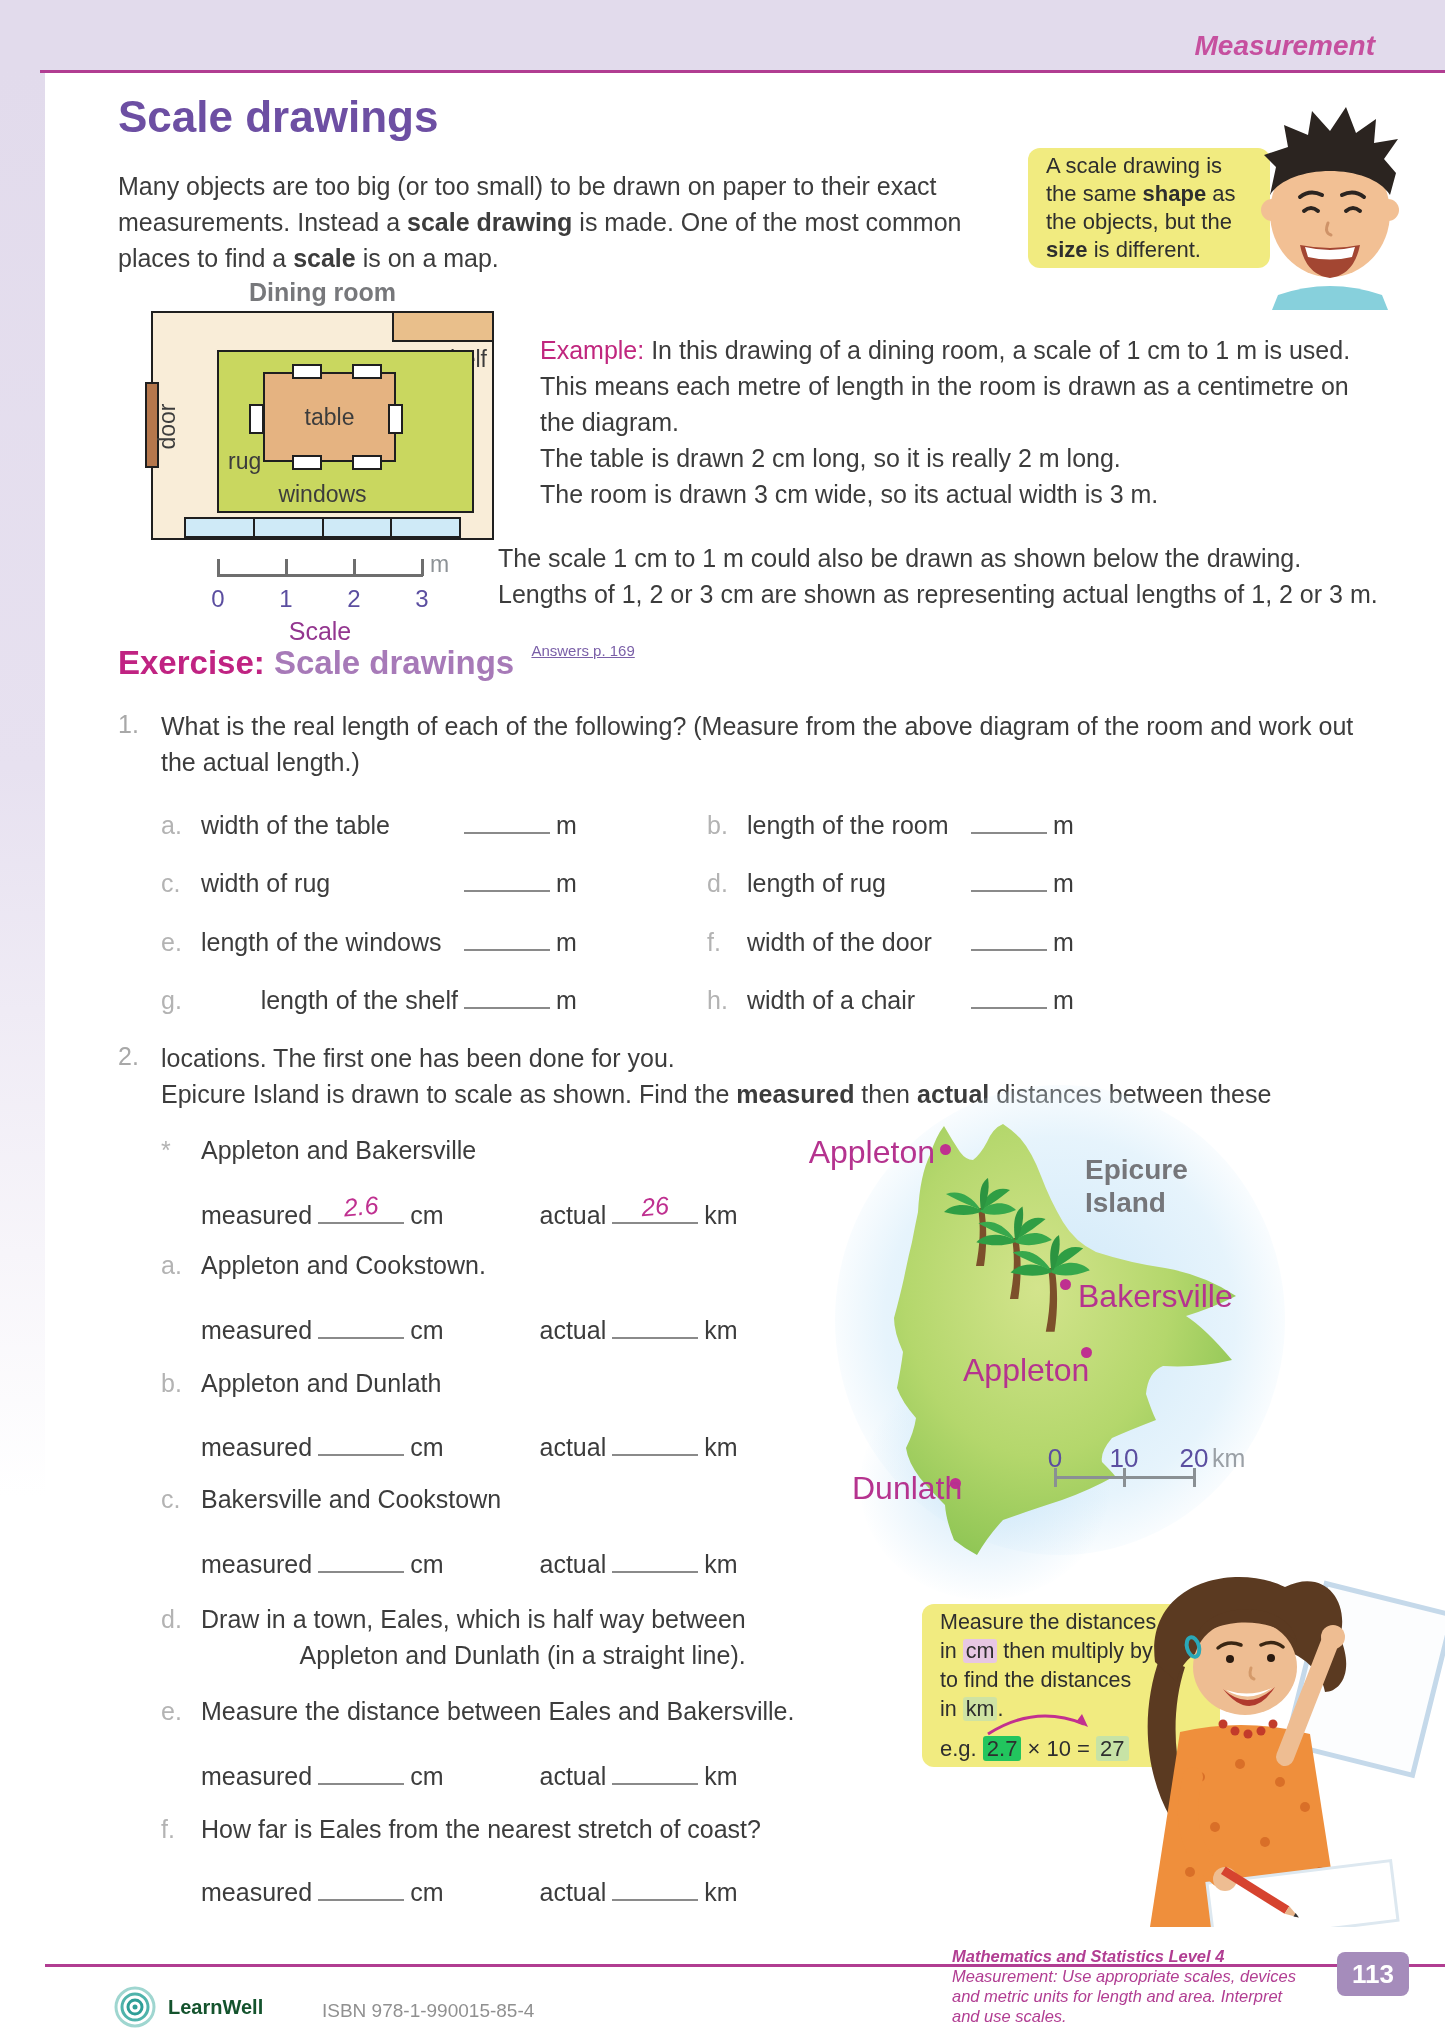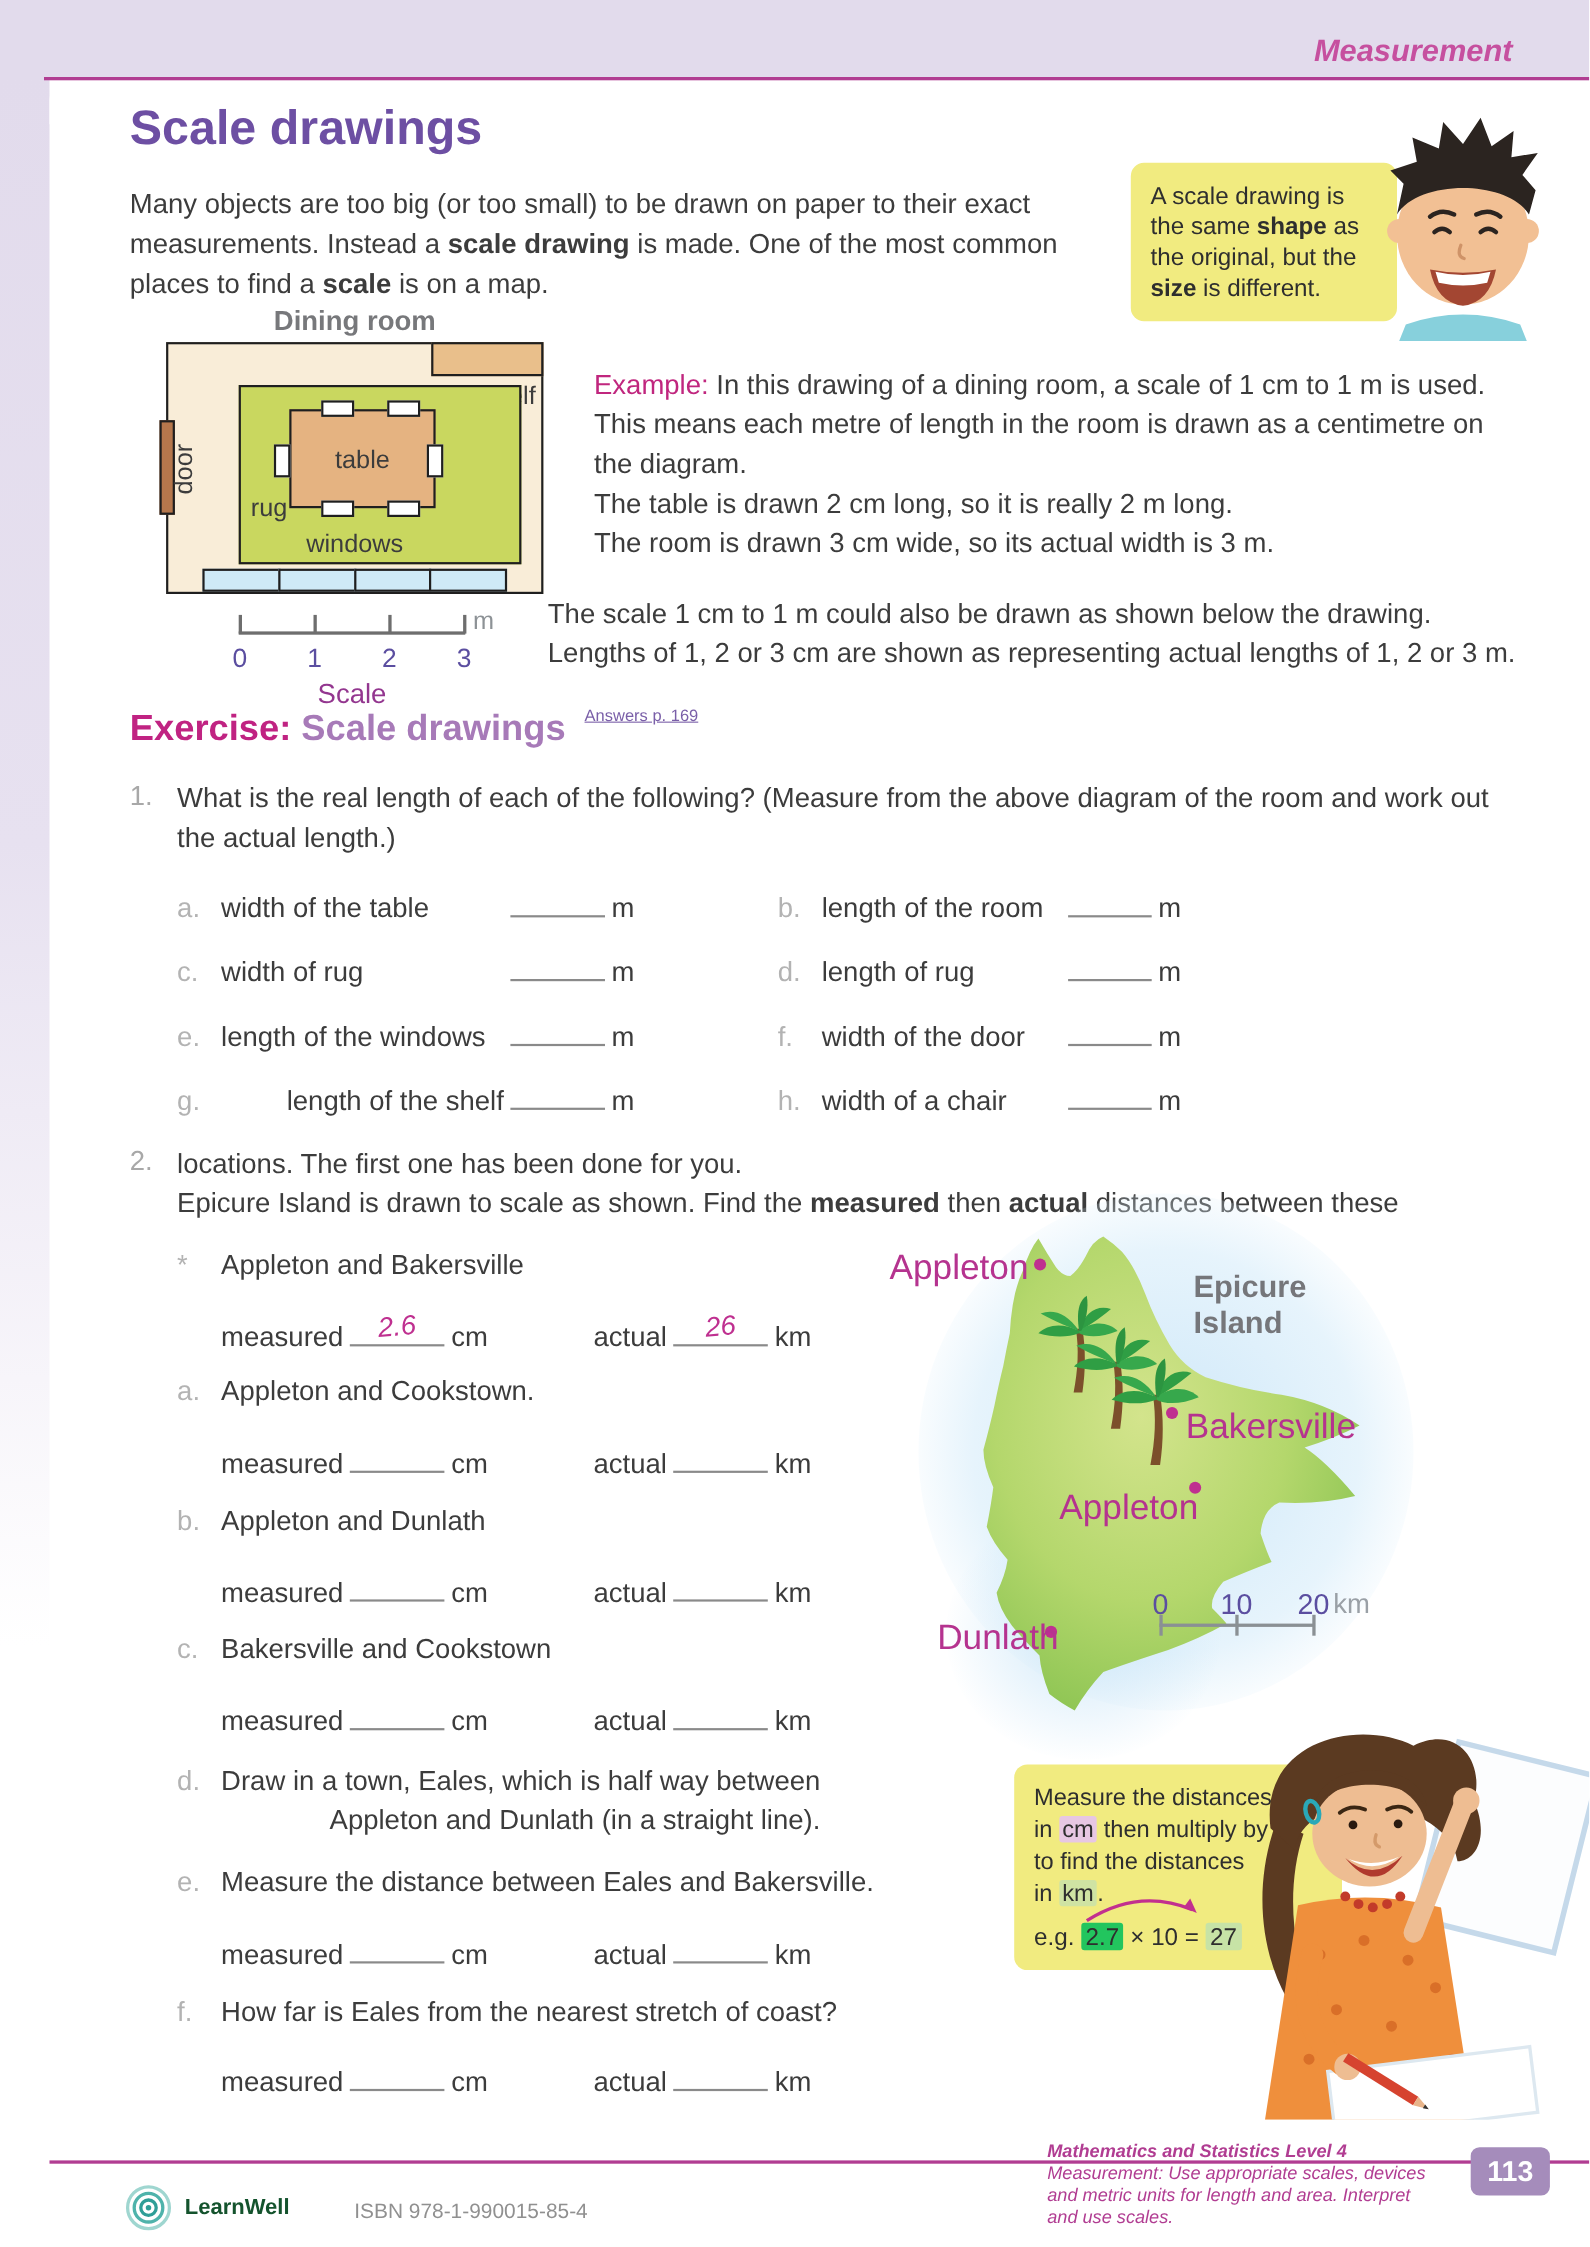--- a/index.html
+++ b/index.html
@@ -12,21 +12,21 @@
              background:linear-gradient(180deg,#e2dbec 0%,#e7e1f0 45%,#ffffff 92%);}
   .top-line{left:40px;top:70px;width:1405px;height:3px;background:#b13d92;}
   .corner{left:45px;top:73px;width:40px;height:40px;background:#fff;border-top-left-radius:18px;}
   .chapter{top:30px;right:70px;font-size:28px;font-weight:bold;font-style:italic;color:#c6509f;}
   
   .h1{left:118px;top:92px;font-size:44px;font-weight:bold;color:#6d4fa3;}
   .para div{white-space:nowrap;}
   .intro{left:118px;top:168px;font-size:25px;line-height:36px;color:#3c3c3c;}
   b{font-weight:700;}
   
-  .callout{background:#f1eb80;border-radius:12px;padding:16px 18px;font-size:22px;line-height:28px;color:#2e2e2e;}
+  .callout{background:#f1eb80;border-radius:12px;padding:4px 18px;font-size:22px;line-height:28px;color:#2e2e2e;}
   .callout div{white-space:nowrap;}
   .callout1{left:1028px;top:148px;width:206px;}
   
   .diag-title{left:151px;top:278px;width:343px;text-align:center;font-size:25px;font-weight:bold;color:#77787b;}
   .room{left:151px;top:311px;width:343px;height:229px;background:#f9edd8;border:2.5px solid #1f1f1f;box-sizing:border-box;}
   .shelf{left:392px;top:311px;width:102px;height:31px;background:#e9bf8b;border:2.5px solid #1f1f1f;box-sizing:border-box;}
   .shelf-lbl{left:415px;top:346px;width:72px;text-align:right;font-size:23px;}
   .rug{left:217px;top:350px;width:257px;height:163px;background:#c9d75f;border:2.5px solid #1f1f1f;box-sizing:border-box;}
   .table{left:263px;top:372px;width:133px;height:90px;background:#e5b381;border:2.5px solid #1f1f1f;box-sizing:border-box;
          display:flex;align-items:center;justify-content:center;font-size:23px;}
@@ -104,21 +104,21 @@
   <div class="abs h1">Scale drawings</div>
   <div class="abs intro para">
     <div><span>Many objects are too big (or too small) to be drawn on paper to their exact</span></div>
     <div><span>measurements. Instead a </span><b>scale drawing</b><span> is made. One of the most common</span></div>
     <div><span>places to find a </span><b>scale</b><span> is on a map.</span></div>
   </div>
 
   <div class="abs callout callout1">
     <div><span>A scale drawing is</span></div>
     <div><span>the same </span><b>shape</b><span> as</span></div>
-    <div><span>the original, but the</span></div>
+    <div><span>the objects, but the</span></div>
     <div><b>size</b><span> is different.</span></div>
   </div>
 
   <svg class="abs" style="left:1250px;top:95px;" width="160" height="215" viewBox="0 0 160 215">
     <circle cx="22" cy="115" r="11" fill="#f2c094"></circle>
     <circle cx="138" cy="115" r="11" fill="#f2c094"></circle>
     <ellipse cx="80" cy="118" rx="60" ry="64" fill="#f2c094"></ellipse>
     <path d="M20,100 L26,72 L14,60 L38,52 L34,30 L58,40 L62,16 L80,36 L96,12 L106,38 L126,24 L124,48 L148,44 L134,64 L146,78 L140,100 C120,68 40,68 20,100 Z" fill="#2b2420"></path>
     <path d="M50,102 Q60,94 72,100" stroke="#2b2420" stroke-width="4" fill="none" stroke-linecap="round"></path>
     <path d="M92,100 Q104,94 114,102" stroke="#2b2420" stroke-width="4" fill="none" stroke-linecap="round"></path>

